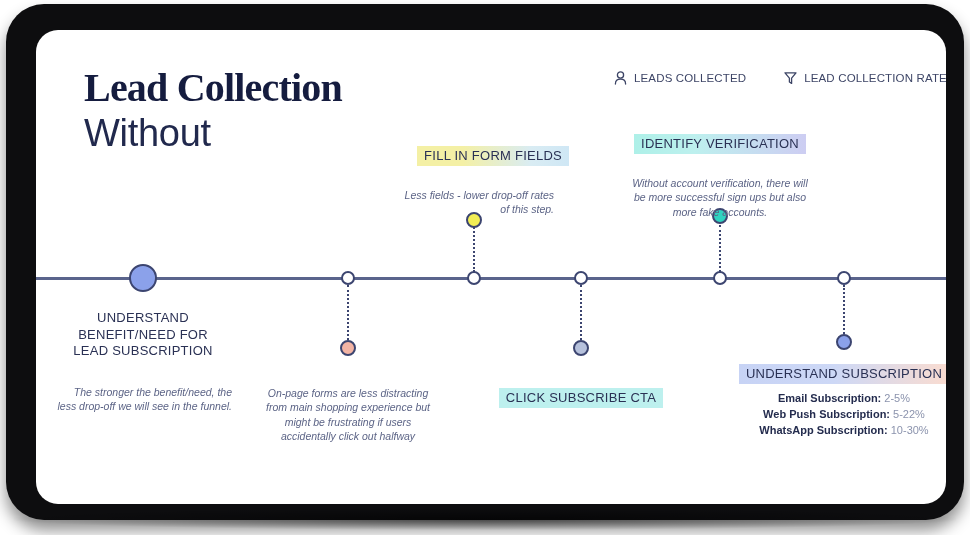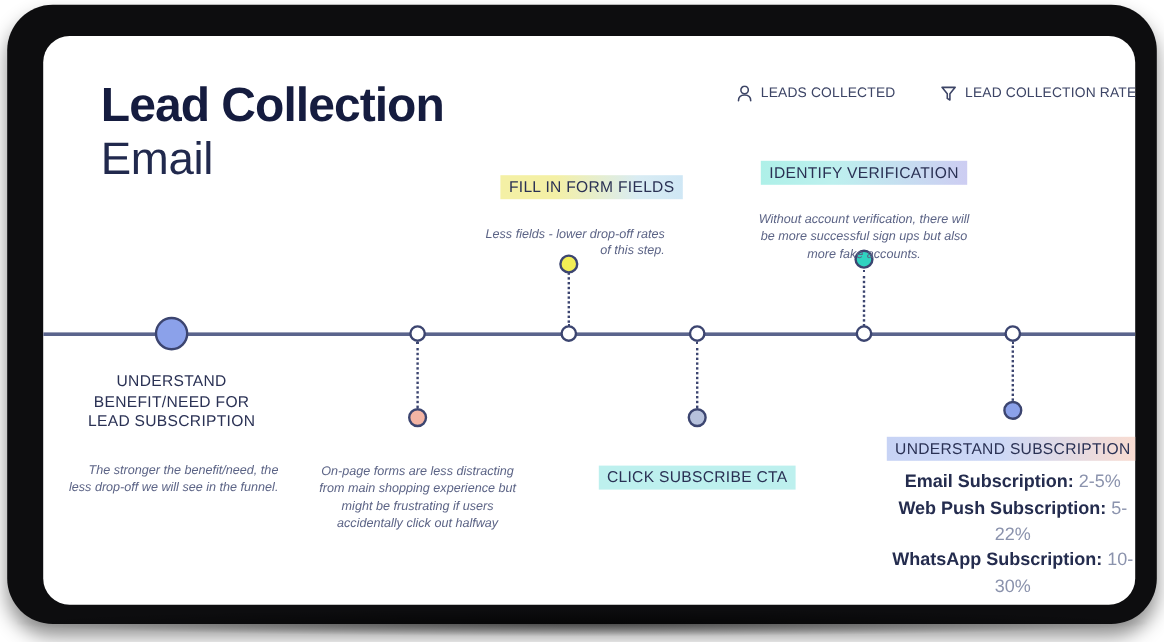--- a/index.html
+++ b/index.html
@@ -51,20 +51,21 @@
     left: 48px;
     top: 38px;
     line-height: 1.0;
   }
   .title-main {
     display: block;
     font-size: 40px;
     font-weight: bold;
     letter-spacing: -0.8px;
     color: #151c3f;
+    font-family: Liberation Serif, serif;
   }
   .title-sub {
     display: block;
     font-size: 38px;
     font-weight: 300;
     letter-spacing: -0.3px;
     color: #21294d;
     margin-top: 6px;
   }
 
@@ -165,39 +166,39 @@
   }
   .chip.plain { padding-left: 0; padding-right: 0; }
   .desc {
     font-size: 10.5px;
     font-style: italic;
     color: #5c6486;
     line-height: 1.38;
     margin-top: 22px;
   }
   .stats {
-    font-size: 15px;
+    font-size: 11px;
     color: #8b93ad;
     line-height: 1.45;
     margin-top: 7px;
   }
   .stats b {
     color: #242c4e;
     font-weight: bold;
   }
 </style>
 </head>
 <body>
 
 <div class="frame">
   <div class="card">
 
     <div class="title-block">
       <span class="title-main">Lead Collection</span>
-      <span class="title-sub">Email</span>
+      <span class="title-sub">Without</span>
     </div>
 
     <div class="legend">
       <div class="legend-item">
         <span class="legend-icon">
           <svg width="13" height="14" viewBox="0 0 13 14">
             <circle cx="6.5" cy="4" r="3.1" fill="none" stroke="#3d4566" stroke-width="1.3"></circle>
             <path d="M1.4 13 C1.4 9.6 3.7 8.2 6.5 8.2 C9.3 8.2 11.6 9.6 11.6 13" fill="none" stroke="#3d4566" stroke-width="1.3" stroke-linecap="round"></path>
           </svg>
         </span>

